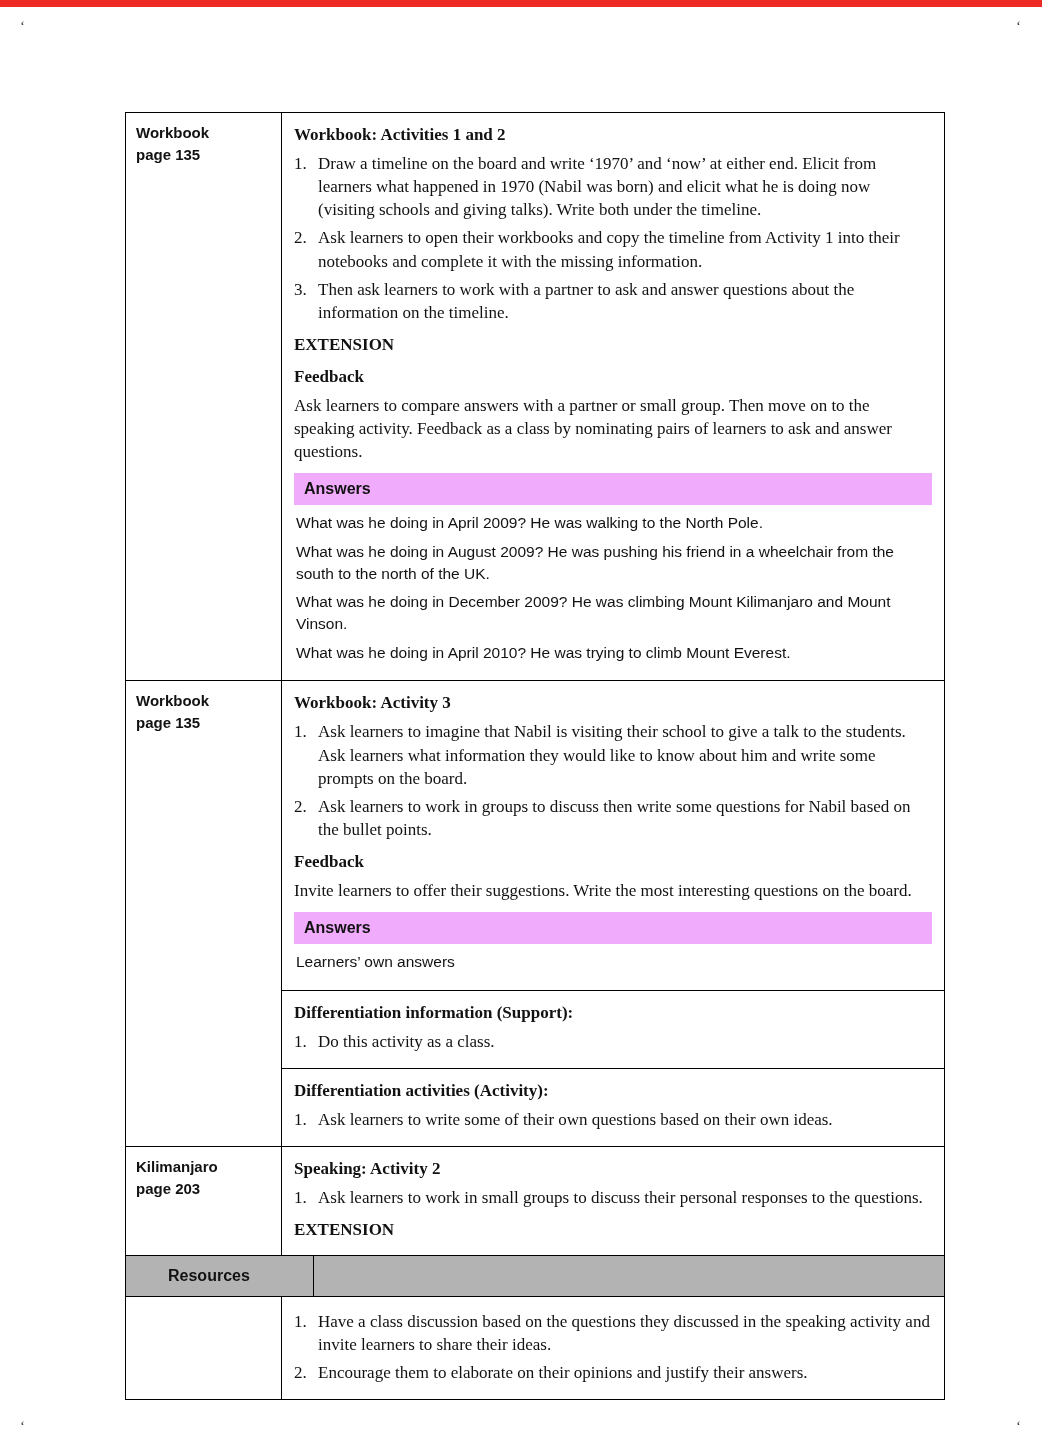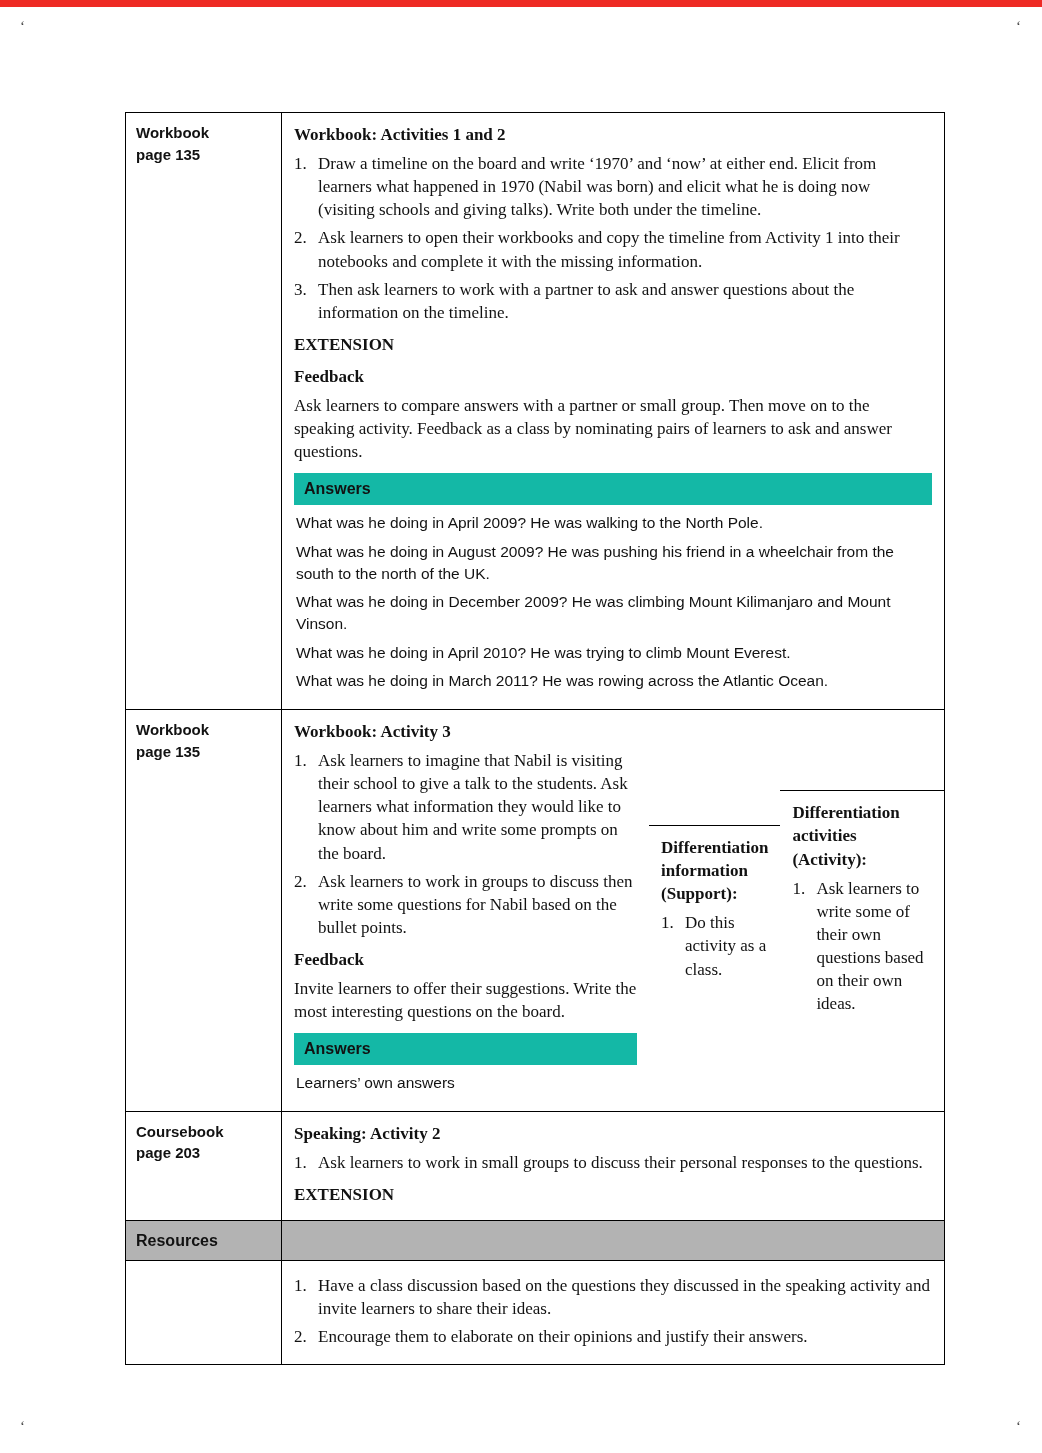--- a/index.html
+++ b/index.html
@@ -47,52 +47,52 @@
     font-weight:bold;
     font-size:15px;
     line-height:1.45;
   }
   .cell-right {
     flex:1;
     padding:8px 12px 10px 12px;
     font-size:17px;
     line-height:1.36;
   }
-  .right-stack { flex:1; display:flex; flex-direction:row;align-items:center; }
+  .right-stack { flex:1; display:flex; flex-direction:column; }
   .sub { padding:8px 12px 10px 12px; font-size:17px; line-height:1.36; }
   .sub + .sub { border-top:1.5px solid #000; }
 
   .block-heading {
     font-weight:bold;
     font-size:17px;
     margin:2px 0 6px 0;
   }
   .step { display:flex; margin:5px 0; }
   .step-num { flex:0 0 24px; width:24px; }
   .step-text { flex:1; padding-right:2px; }
 
   .bold-line { font-weight:bold; margin:9px 0 4px 0; }
   .para { margin:6px 0; }
 
   .answers-bar {
-    background:#14b8a6;
+    background:#f0abfc;
     font-family:"Liberation Sans", sans-serif;
     font-weight:bold;
     font-size:16px;
     padding:5px 10px;
     margin:10px 0 6px 0;
   }
   .answer-line {
     font-family:"Liberation Sans", sans-serif;
     font-size:15.5px;
     line-height:1.4;
     margin:7px 2px;
   }
 
-  .gray-row { background:#b3b3b3; }
+  .gray-row { background:#b3b3b3;padding-left:32px; }
   .gray-row .cell-left {
     padding-top:8px; padding-bottom:8px;
     font-size:16px;
   }
   .gray-label {
     font-family:"Liberation Sans", sans-serif;
     font-weight:bold;
     font-size:16px;
     padding:8px 12px;
     flex:1;
@@ -136,21 +136,20 @@
 
         <div class="bold-line">EXTENSION</div>
         <div class="bold-line">Feedback</div>
         <div class="para">Ask learners to compare answers with a partner or small group. Then move on to the speaking activity. Feedback as a class by nominating pairs of learners to ask and answer questions.</div>
 
         <div class="answers-bar">Answers</div>
         <div class="answer-line">What was he doing in April 2009? He was walking to the North Pole.</div>
         <div class="answer-line">What was he doing in August 2009? He was pushing his friend in a wheelchair from the south to the north of the UK.</div>
         <div class="answer-line">What was he doing in December 2009? He was climbing Mount Kilimanjaro and Mount Vinson.</div>
         <div class="answer-line">What was he doing in April 2010? He was trying to climb Mount Everest.</div>
-        <div class="answer-line">What was he doing in March 2011? He was rowing across the Atlantic Ocean.</div>
       </div>
     </div>
 
     <div class="row">
       <div class="cell-left">
         <div>Workbook</div>
         <div>page 135</div>
       </div>
       <div class="right-stack">
         <div class="sub">
@@ -185,21 +184,21 @@
           <div class="step">
             <span class="step-num">1.</span>
             <span class="step-text">Ask learners to write some of their own questions based on their own ideas.</span>
           </div>
         </div>
       </div>
     </div>
 
     <div class="row">
       <div class="cell-left">
-        <div>Coursebook</div>
+        <div>Kilimanjaro</div>
         <div>page 203</div>
       </div>
       <div class="cell-right">
         <div class="block-heading">Speaking: Activity 2</div>
         <div class="step">
           <span class="step-num">1.</span>
           <span class="step-text">Ask learners to work in small groups to discuss their personal responses to the questions.</span>
         </div>
         <div class="bold-line">EXTENSION</div>
       </div>

